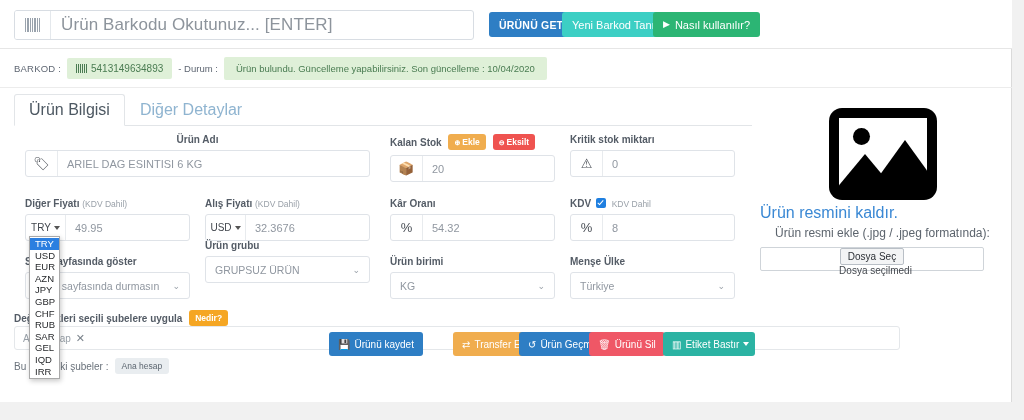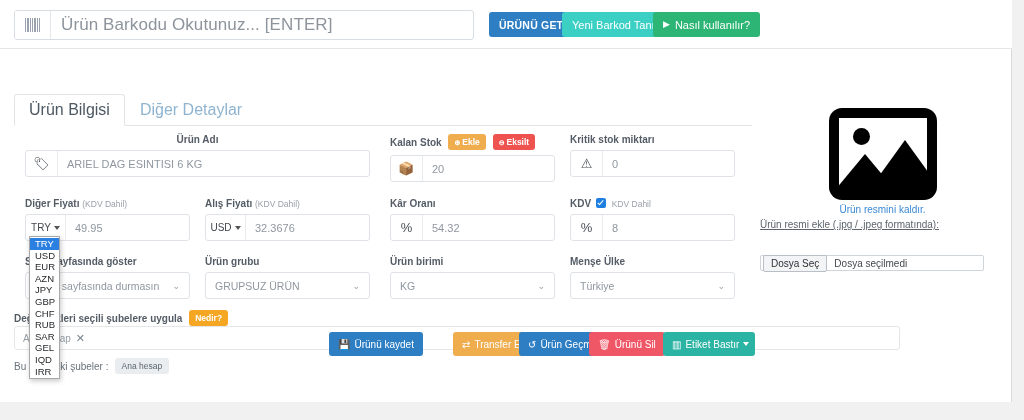--- a/index.html
+++ b/index.html
@@ -366,41 +366,42 @@
     border-bottom: 36px solid #000;
   }
   .ph .mount2 {
     position: absolute; right: -14px; bottom: 0;
     width: 0; height: 0;
     border-left: 36px solid transparent;
     border-right: 36px solid transparent;
     border-bottom: 50px solid #000;
   }
   .rm-link {
-    text-align: center;
-    font-size: 10px;
+    text-align: left;
+    font-size: 16px;
     color: #3a88d4;
     margin-top: 4px;
     cursor: pointer;
   }
   .addcap {
-    font-size: 10px;
+    text-align: center;
+    font-size: 12px;
     color: #5c646d;
     margin-top: 4px;
-    text-decoration: underline;
   }
   .filebox {
-    margin-top: 25px;
+    margin-top: 7px;
     width: 224px;
-    height: 16px;
+    height: 24px;
     border: 1px solid #cfd4d9;
     border-radius: 2px;
     background: #fff;
     display: flex; align-items: center;
     padding: 0 2px;
+    flex-direction: column;
   }
   .filebtn {
     border: 1px solid #b9bfc6;
     background: #f3f4f5;
     border-radius: 2px;
     font-size: 10px;
     color: #2c3036;
     padding: 2px 7px;
     cursor: pointer;
   }
@@ -426,20 +427,29 @@
         <div class="bc-text">Ürün Barkodu Okutunuz... [ENTER]</div>
       </div>
       <button class="btn" id="btn-getir">ÜRÜNÜ GETİR</button>
       <button class="btn" id="btn-yeni">Yeni Barkod Tanımla</button>
       <button class="btn" id="btn-nasil">
         <span class="play">▶</span>
         <span>Nasıl kullanılır?</span>
       </button>
     </div>
 
+    <div class="statusrow">
+      <span class="lbl-barkod">BARKOD :</span>
+      <span class="pill-green">
+        <span class="bcmini"></span>
+        <span>5413149634893</span>
+      </span>
+      <span class="lbl-durum">- Durum :</span>
+      <span class="status-msg">Ürün bulundu. Güncelleme yapabilirsiniz. Son güncelleme : 10/04/2020</span>
+    </div>
 
     <div class="tabs">
       <div class="tab active">Ürün Bilgisi</div>
       <div class="tab inactive">Diğer Detaylar</div>
     </div>
 
     <div class="form">
 
       <div class="fgroup" style="left:25px; top:8px; width:345px;text-align:center;">
         <span class="flabel">Ürün Adı</span>
@@ -518,21 +528,21 @@
       </div>
 
       <div class="fgroup" style="left:25px; top:130px; width:165px;">
         <span class="flabel">Satış sayfasında göster</span>
         <div class="selbox">
           <span>Satış sayfasında durmasın</span>
           <span class="chev">⌄</span>
         </div>
       </div>
 
-      <div class="fgroup" style="left:205px; top:130px; width:165px;">
+      <div class="fgroup" style="left:205px; top:114px; width:165px;">
         <span class="flabel">Ürün grubu</span>
         <div class="selbox">
           <span>GRUPSUZ ÜRÜN</span>
           <span class="chev">⌄</span>
         </div>
       </div>
 
       <div class="fgroup" style="left:390px; top:130px; width:165px;">
         <span class="flabel">Ürün birimi</span>
         <div class="selbox">

